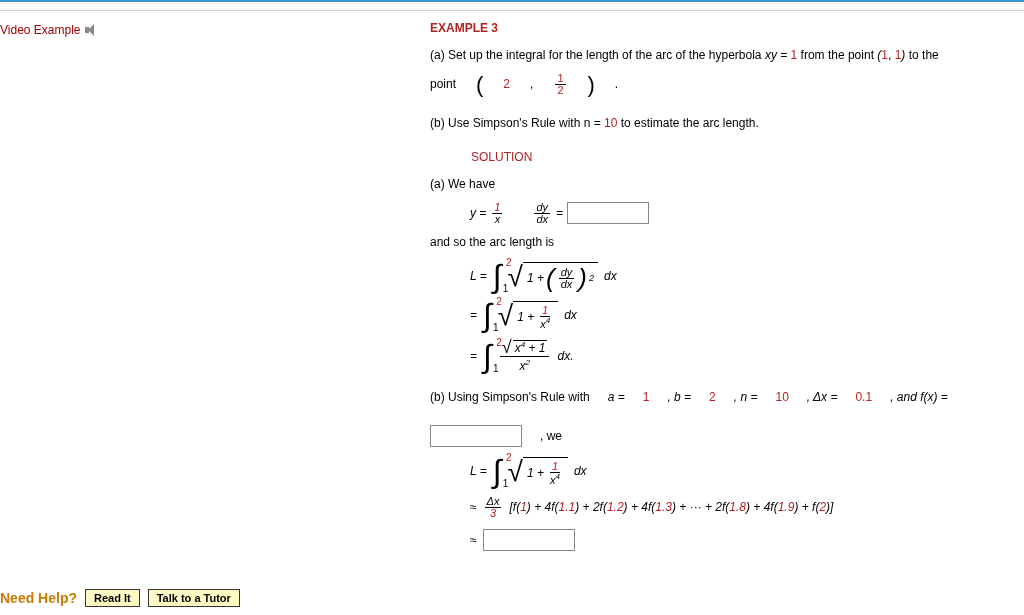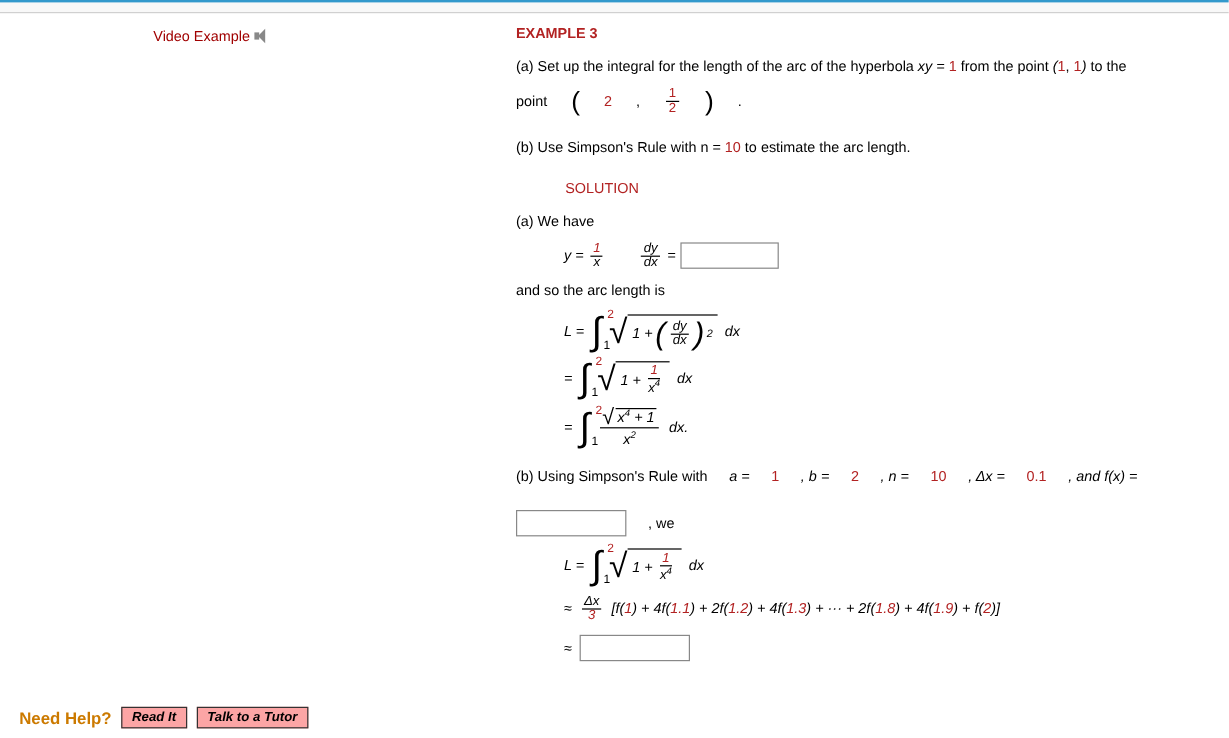--- a/index.html
+++ b/index.html
@@ -22,21 +22,21 @@
     padding: 8px 0 0 0;
   }
   .two-col {
     display: flex;
     align-items: flex-start;
   }
   .left-col {
     width: 430px;
     flex: 0 0 430px;
     padding-top: 4px;
-    text-align: center;
+    text-align: left;
     padding-right: 76px;
     box-sizing: border-box;
   }
   .video-link {
     color: #a00000;
     font-size: 12px;
     display: inline-flex;
     align-items: center;
     gap: 4px;
   }
@@ -173,40 +173,39 @@
     vertical-align: super;
   }
   .x4 {
     font-style: italic;
   }
   .x4 sup {
     font-size: 8px;
   }
   .help-bar {
     position: absolute;
-    left: 16px;
+    left: 0;
     bottom: 8px;
     display: flex;
     align-items: center;
     gap: 8px;
   }
   .need-help {
     color: #cc7a00;
     font-weight: bold;
     font-size: 14px;
   }
   .btn {
-    background: #fca5a5;
+    background: #fef9c3;
     border: 1px solid #333;
     font-size: 11px;
     padding: 2px 8px;
     font-family: Verdana, Geneva, sans-serif;
     font-weight: bold;
     cursor: pointer;
-    font-style: italic;
   }
   .para {
     margin: 8px 0;
   }
 </style>
 </head>
 <body>
 
 <div class="topbar"></div>
 

